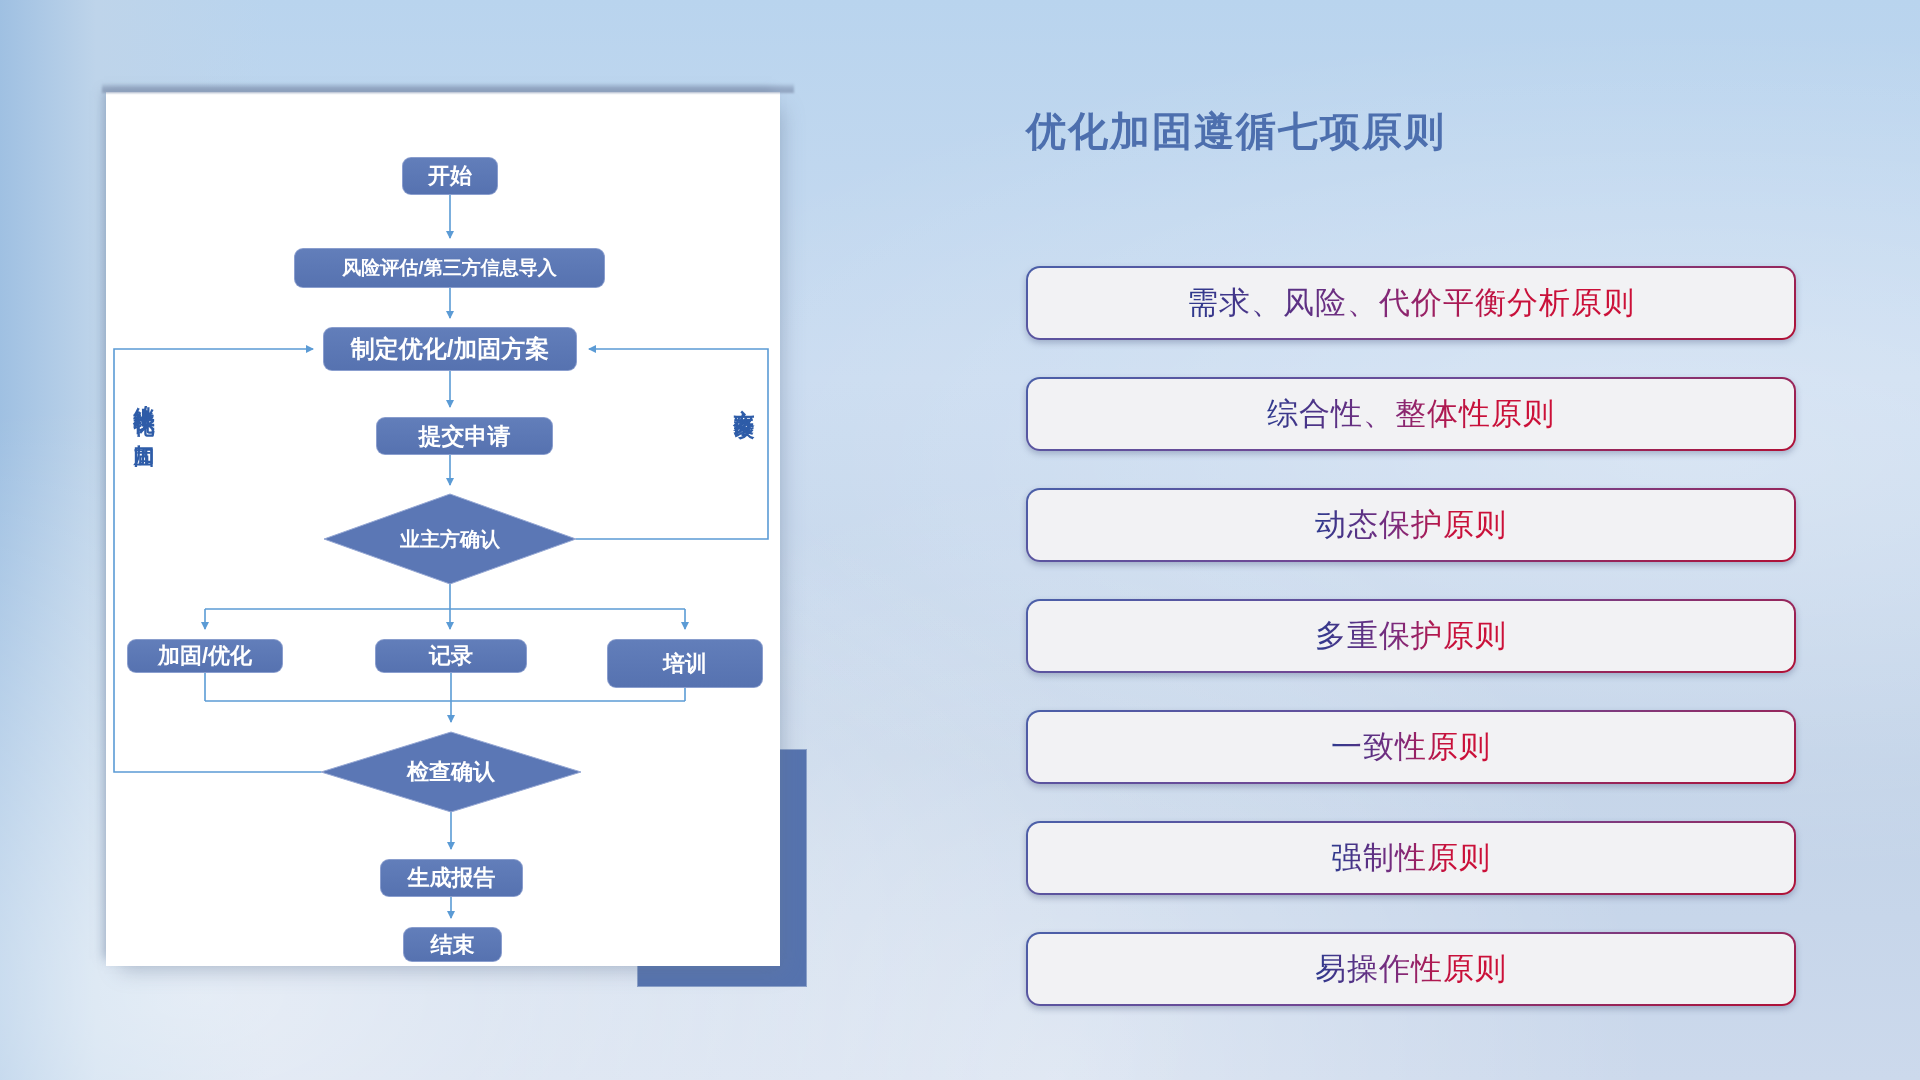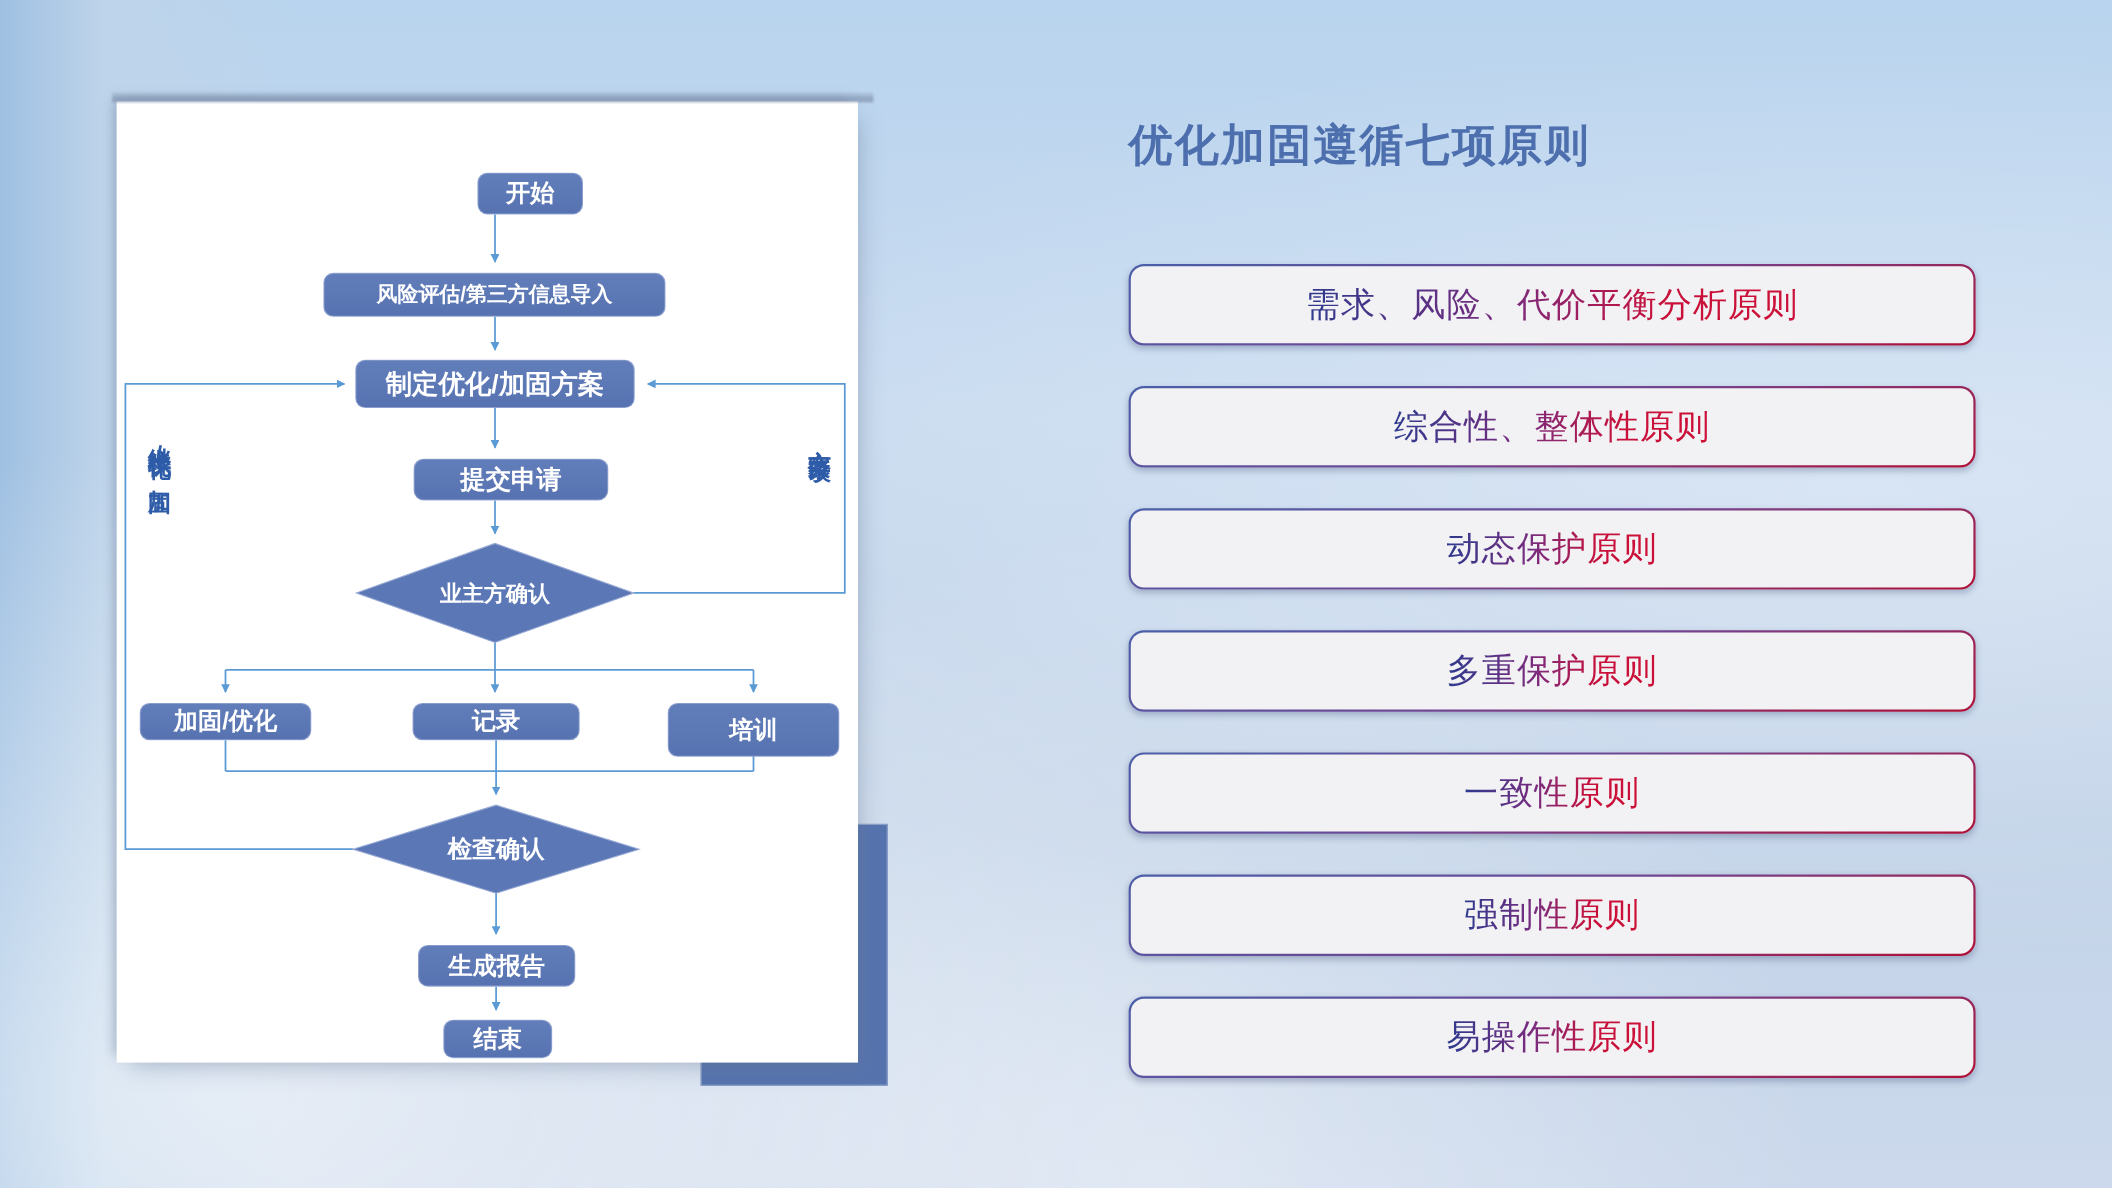--- a/index.html
+++ b/index.html
@@ -55,20 +55,21 @@
   .right-panel{position:absolute;left:1026px;top:0;width:770px;height:1080px;}
   .panel-title{
     position:absolute;left:0;top:104px;width:770px;margin:0;
     font-size:40px;font-weight:700;color:#4d6fae;letter-spacing:2px;
   }
   .pbox{
     position:absolute;left:0;width:770px;height:74px;box-sizing:border-box;
     padding:2px;border-radius:14px;
     background:linear-gradient(160deg,#4a5fa8 0%, #6f4794 48%, #b01035 100%);
     box-shadow:0 3px 6px rgba(90,102,140,.40);
+    margin-top:26px;
   }
   .pbox-inner{
     width:100%;height:100%;box-sizing:border-box;border-radius:12px;
     background:#f2f2f4;display:flex;align-items:center;justify-content:center;
   }
   .ptext{
     font-size:31px;letter-spacing:1px;white-space:nowrap;
     background:linear-gradient(90deg,#2e3a8e 0%, #7c2b7d 42%, #c8103a 72%, #cc1038 100%);
     -webkit-background-clip:text;background-clip:text;color:transparent;
   }
@@ -105,21 +106,21 @@
         <path d="M345,581 L345,630" marker-end="url(#arrow)"></path>
         <path d="M345,720 L345,757" marker-end="url(#arrow)"></path>
         <path d="M345,805 L345,826" marker-end="url(#arrow)"></path>
         <path d="M215,680 L8,680 L8,257 L207,257" marker-end="url(#arrow)"></path>
         <path d="M470,447 L662,447 L662,257 L483,257" marker-end="url(#arrow)"></path>
       </g>
       <polygon points="218,447 344,402 470,447 344,492" fill="#5b77b5" stroke="#96a8d4" stroke-width="1"></polygon>
       <polygon points="215,680 345,640 475,680 345,720" fill="#5b77b5" stroke="#96a8d4" stroke-width="1"></polygon>
     </svg>
 
-    <div class="fnode" style="left:296px;top:65px;width:96px;height:38px;font-size:22px;margin-left:32px;">开始</div>
+    <div class="fnode" style="left:296px;top:65px;width:96px;height:38px;font-size:22px;">开始</div>
 
     <div class="fnode" style="left:188px;top:156px;width:311px;height:40px;font-size:19px;">风险评估/第三方信息导入</div>
 
     <div class="fnode" style="left:217px;top:235px;width:254px;height:44px;font-size:24px;">制定优化/加固方案</div>
 
     <div class="fnode" style="left:270px;top:325px;width:177px;height:38px;font-size:23px;">提交申请</div>
 
     <div class="dlabel" style="left:218px;top:402px;width:252px;height:90px;font-size:20px;">业主方确认</div>
 
     <div class="fnode" style="left:21px;top:547px;width:156px;height:34px;font-size:22px;">加固/优化</div>

